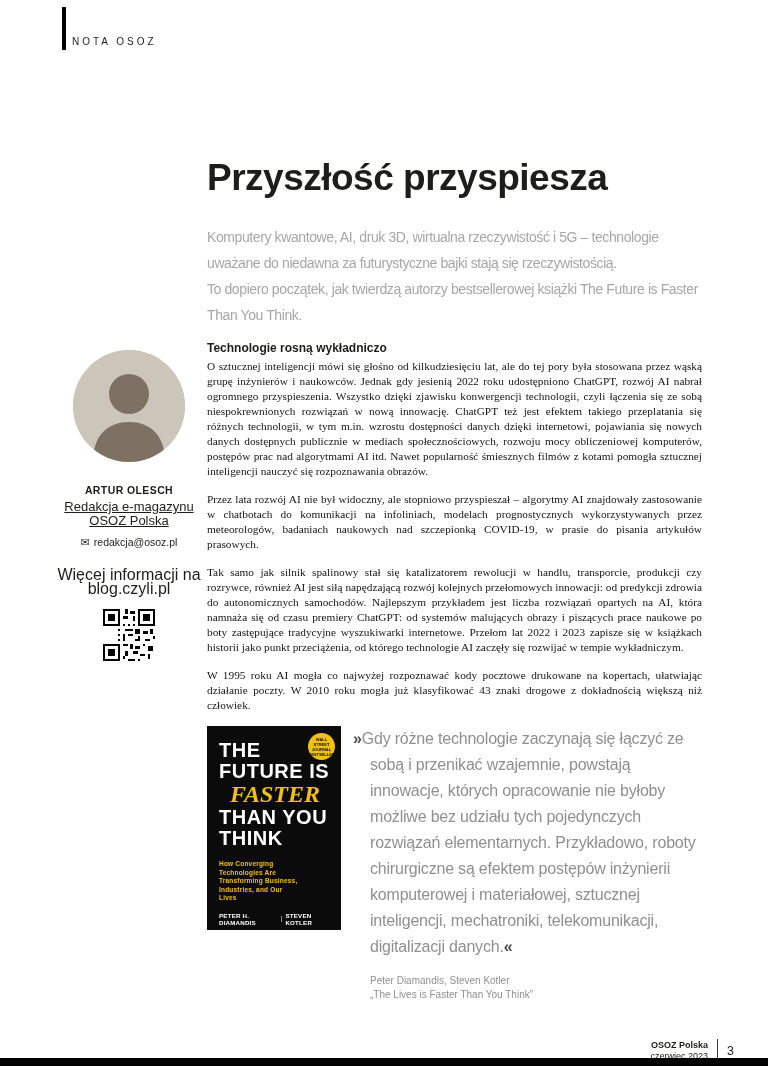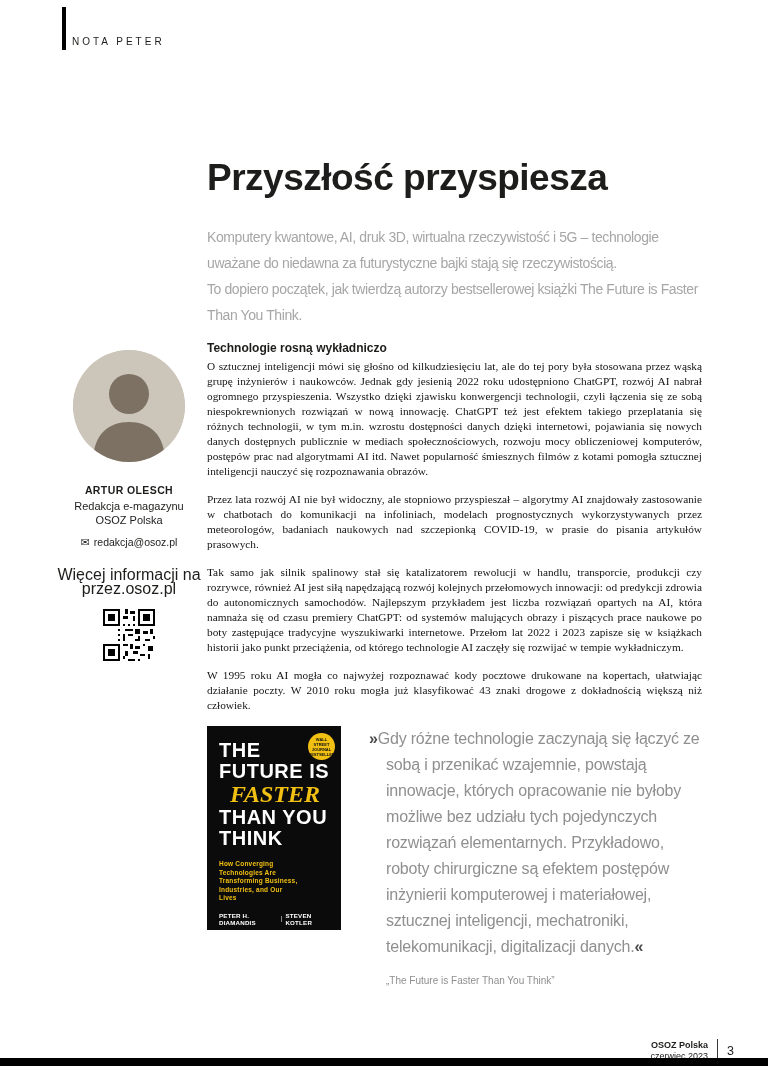--- a/index.html
+++ b/index.html
@@ -13,21 +13,21 @@
 
   
   .title { position:absolute; left:207px; top:157px; font-size:37px; font-weight:bold; letter-spacing:-0.5px; color:#1d1d1b; }
   .lede { position:absolute; left:207px; top:224px; width:500px; font-size:14px; letter-spacing:-0.4px; line-height:26px; color:var(--lede-gray,#a6a6a6); }
 
   
   .sidebar { position:absolute; left:48px; top:350px; width:162px; text-align:center; }
   .avatar { width:112px; height:112px; border-radius:50%; overflow:hidden; margin:0 auto 22px auto; background:#ccc5b9; }
   .avatar svg { display:block; width:100%; height:100%; }
   .author-name { font-size:10.5px; font-weight:bold; letter-spacing:0.4px; margin-bottom:4px; }
-  .author-role { font-size:11px; line-height:13.5px; }
+  .author-role { font-size:13px; line-height:13.5px;text-decoration:underline; }
   .email-row { margin-top:9px; font-size:10.5px; }
   .email-icon { margin-right:4px; font-size:11px; }
   .email-link, .blog-link { color:#1d1d1b; text-decoration:none; cursor:pointer; }
   .more-info { margin-top:19px; font-size:16px; line-height:13.5px; }
   .qr { width:52px; height:52px; margin:14px auto 0 auto; }
   .qr svg { display:block; width:100%; height:100%; }
 
   
   .column { position:absolute; left:207px; top:341px; width:495px; }
   .section-heading { font-size:12px; font-weight:bold; margin-bottom:4px; color:#1d1d1b; }
@@ -38,40 +38,40 @@
   .book-cover { position:relative; flex:0 0 134px; width:134px; height:204px; background:#0b0b0b; padding:14px 10px 8px 12px; overflow:hidden; }
   .badge { position:absolute; top:7px; right:6px; width:27px; height:27px; border-radius:50%; background:var(--accent-yellow,#f2c012); color:#111;
            font-size:4px; font-weight:bold; line-height:1.25; text-align:center; display:flex; align-items:center; justify-content:center; padding:3px; }
   .cover-t { color:#fff; font-weight:bold; font-size:20px; line-height:21px; letter-spacing:0.5px; }
   .cover-accent { color:var(--accent-yellow,#f2c012); font-family:"Liberation Serif", serif; font-style:italic; font-weight:bold; font-size:24px; line-height:25px;text-align:center; }
   .cover-sub { margin-top:11px; color:var(--accent-yellow,#f2c012); font-size:6.5px; font-weight:bold; line-height:8.5px; letter-spacing:0.2px; width:80px; }
   .cover-authors { margin-top:9px; color:#fff; font-size:6.2px; font-weight:bold; letter-spacing:0.2px; display:flex; align-items:center; gap:4px; }
   .cover-authors .sep { width:1px; height:6px; background:#888; }
   .cover-foot { margin-top:4px; color:#9a9a9a; font-size:4.5px; line-height:5.5px; width:100px; }
 
-  .quote-col { flex:1; padding-left:28px; }
+  .quote-col { flex:1; padding-left:12px; }
   .pull-quote { font-size:16px; letter-spacing:-0.2px; line-height:26px; color:var(--quote-gray,#8f8f8f); padding-left:17px; text-indent:-17px; }
   .qmark { color:#4a4a4a; font-weight:bold; }
   .quote-attrib { margin-top:14px; margin-left:17px; font-size:10px; line-height:14px; color:var(--quote-gray,#8f8f8f); }
 
   
   .footer { position:absolute; top:1039px; right:34px; display:flex; align-items:center; gap:9px; }
   .footer-pub { text-align:right; font-size:9px; line-height:11px; color:#1d1d1b; }
   .pub-name { font-weight:bold; }
   .footer-sep { width:1px; height:23px; background:#3a3a3a; }
   .page-num { font-size:12.5px; color:#1d1d1b; }
   .bottom-bar { position:absolute; left:0; top:1058px; width:768px; height:8px; background:#000; }
 </style>
 </head>
 <body>
 
 <div class="page">
 
   <div class="marker-bar"></div>
-  <div class="marker-label">NOTA PETER</div>
+  <div class="marker-label">NOTA OSOZ</div>
 
   <h1 class="title">Przyszłość przyspiesza</h1>
 
   <div class="lede">
     <div>Komputery kwantowe, AI, druk 3D, wirtualna rzeczywistość i 5G – technologie uważane do niedawna za futurystyczne bajki stają się rzeczywistością.</div>
     <div>To dopiero początek, jak twierdzą autorzy bestsellerowej książki The Future is Faster Than You Think.</div>
   </div>
 
   <aside class="sidebar">
     <div class="avatar">
@@ -82,21 +82,21 @@
       </svg>
     </div>
     <div class="author-name">ARTUR OLESCH</div>
     <div class="author-role">Redakcja e-magazynu</div>
     <div class="author-role">OSOZ Polska</div>
     <div class="email-row">
       <span class="email-icon">✉</span><span class="email-link">redakcja@osoz.pl</span>
     </div>
     <div class="more-info">
       <div>Więcej informacji na</div>
-      <div class="blog-link">przez.osoz.pl</div>
+      <div class="blog-link">blog.czyli.pl</div>
     </div>
     <div class="qr">
       <svg viewBox="0 0 21 21" shape-rendering="crispEdges">
         <rect width="21" height="21" fill="#fff"></rect>
         <g fill="#000">
           <rect x="0" y="0" width="7" height="7"></rect>
             <rect x="1" y="1" width="5" height="5" fill="#fff"></rect>
             <rect x="2" y="2" width="3" height="3"></rect>
           <rect x="14" y="0" width="7" height="7"></rect>
             <rect x="15" y="1" width="5" height="5" fill="#fff"></rect>
@@ -161,21 +161,22 @@
           <span>PETER H. DIAMANDIS</span>
           <span class="sep"></span>
           <span>STEVEN KOTLER</span>
         </div>
         <div class="cover-foot">New York Times Bestselling Authors of ABUNDANCE and BOLD</div>
       </div>
 
       <div class="quote-col">
         <div class="pull-quote"><span class="qmark">»</span><span>Gdy różne technologie zaczynają się łączyć ze sobą i przenikać wzajemnie, powstają innowacje, których opracowanie nie byłoby możliwe bez udziału tych pojedynczych rozwiązań elementarnych. Przykładowo, roboty chirurgiczne są efektem postępów inżynierii komputerowej i materiałowej, sztucznej inteligencji, mechatroniki, telekomunikacji, digitalizacji danych.</span><span class="qmark">«</span></div>
         <div class="quote-attrib">
-          <div>„The Future is Faster Than You Think”</div>
+          <div>Peter Diamandis, Steven Kotler</div>
+          <div>„The Lives is Faster Than You Think”</div>
         </div>
       </div>
     </div>
   </div>
 
   <div class="footer">
     <div class="footer-pub">
       <div class="pub-name">OSOZ Polska</div>
       <div class="pub-issue">czerwiec 2023</div>
     </div>

